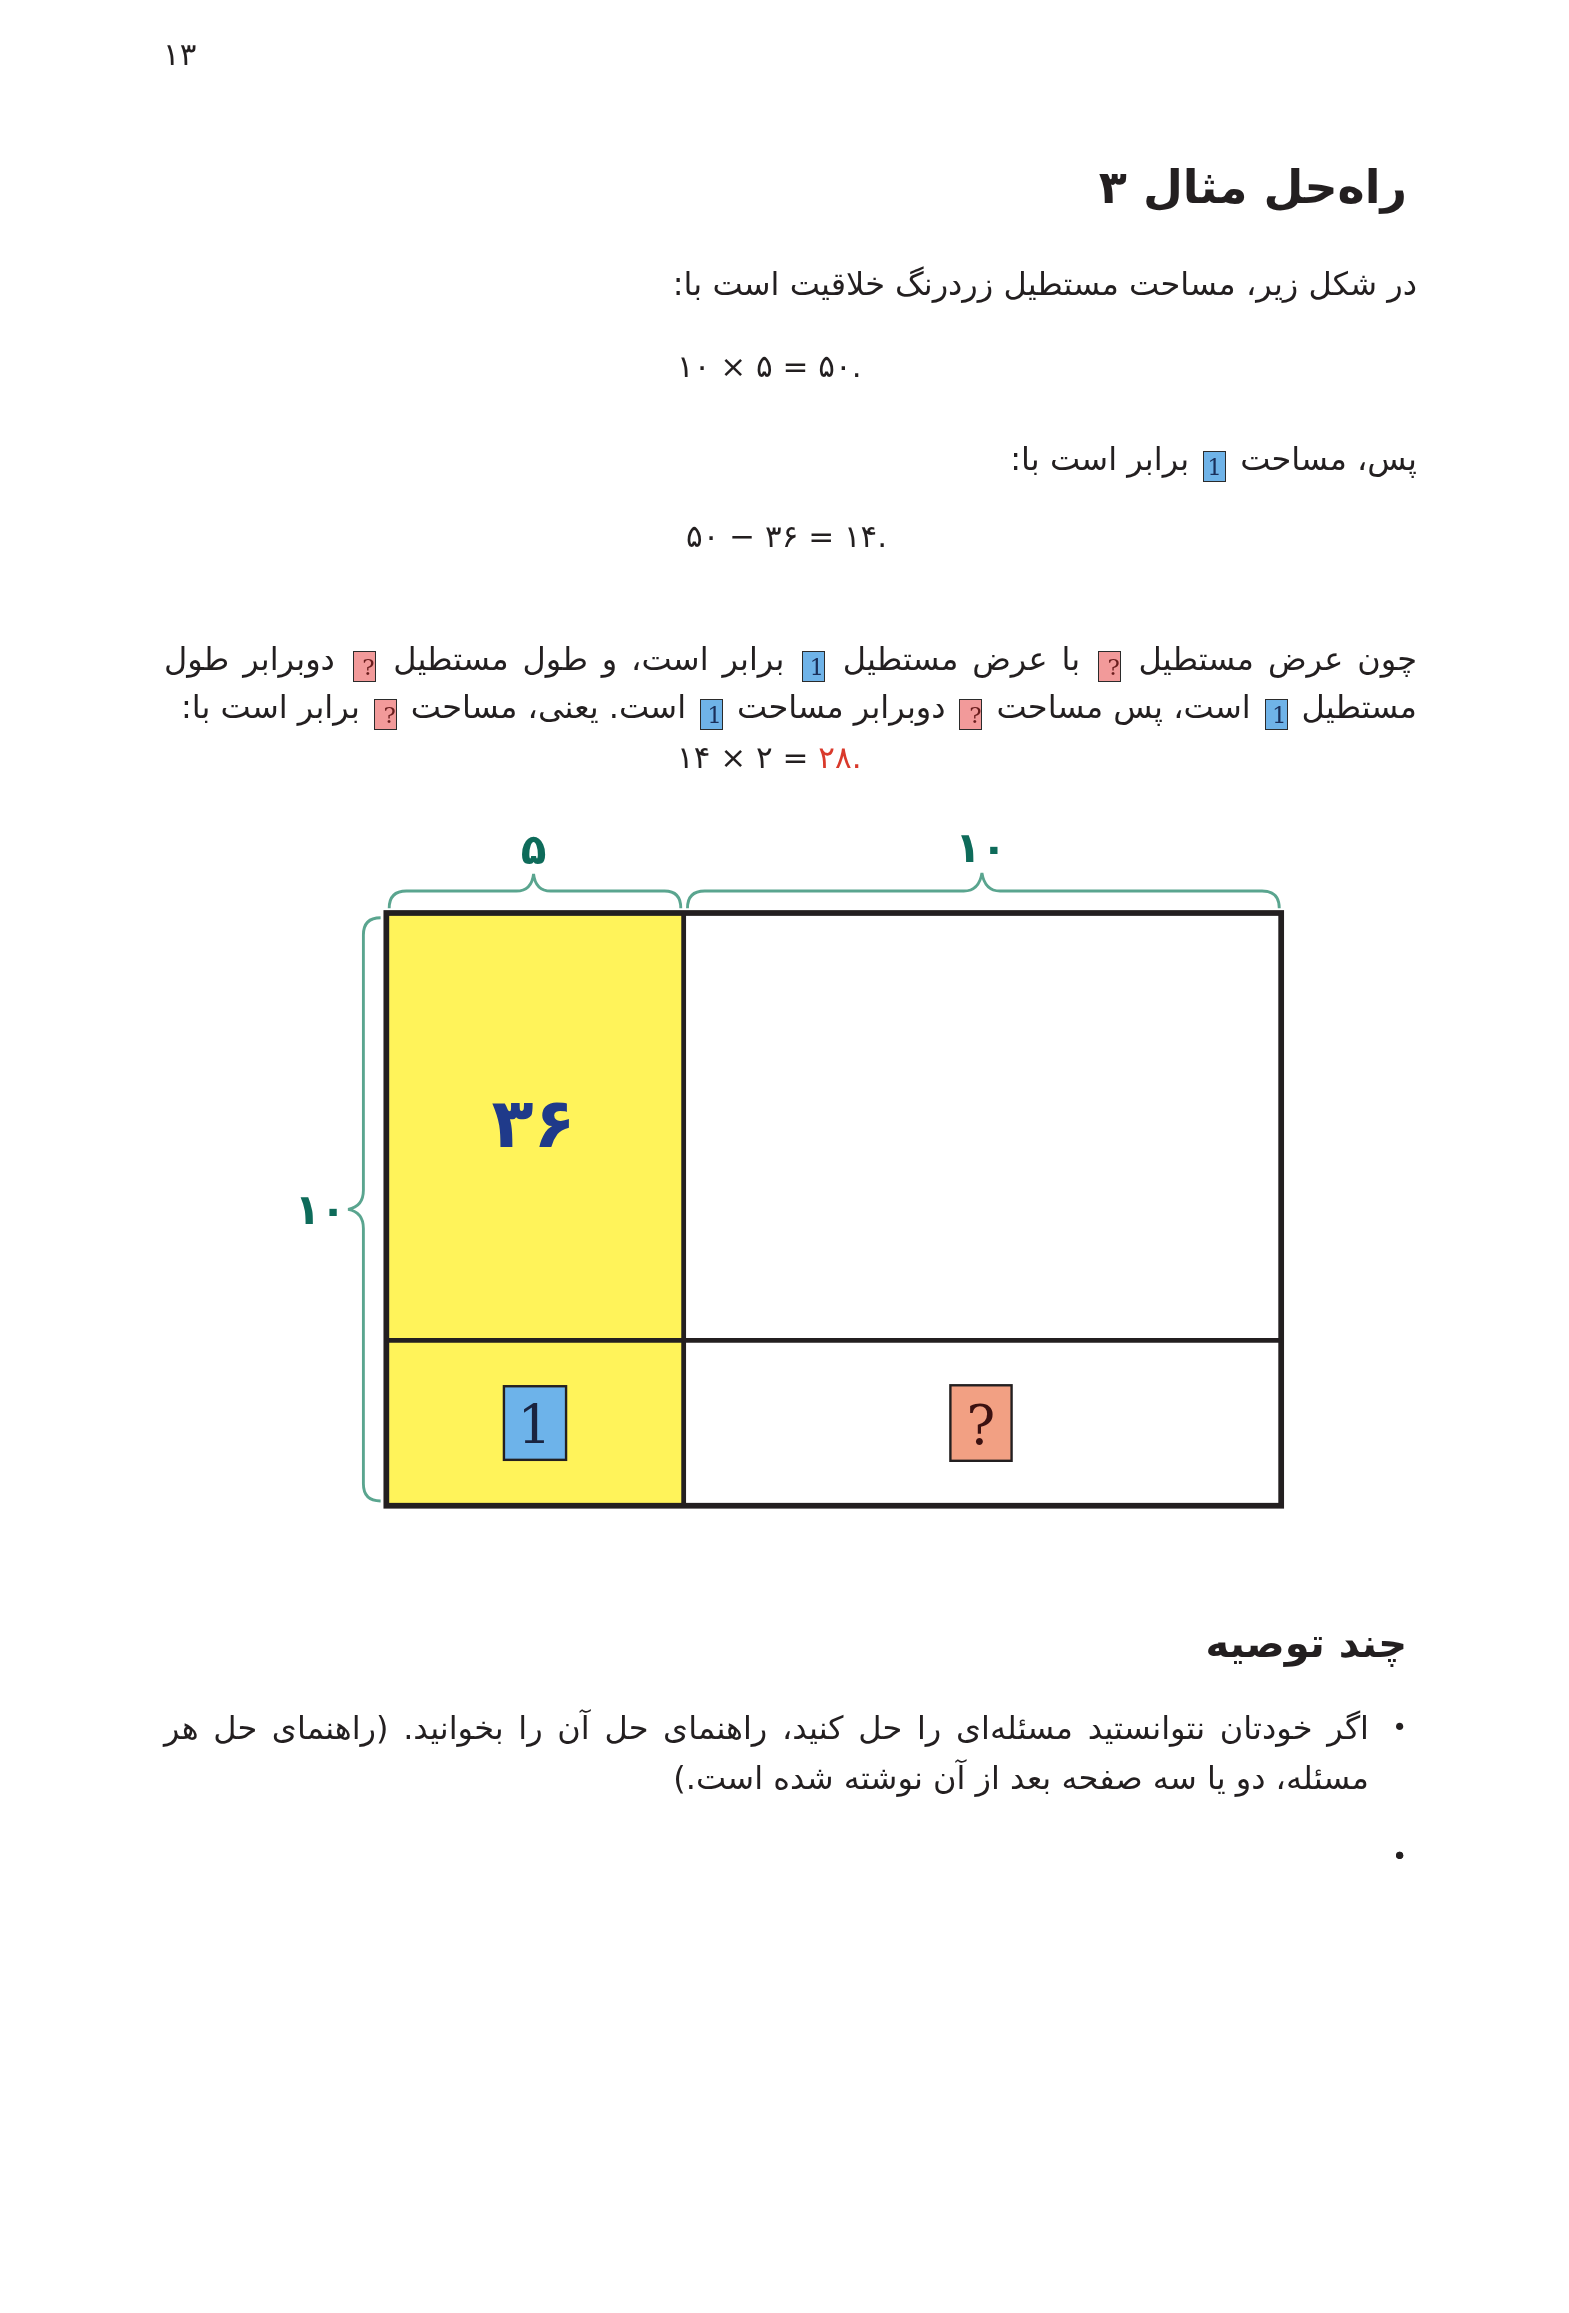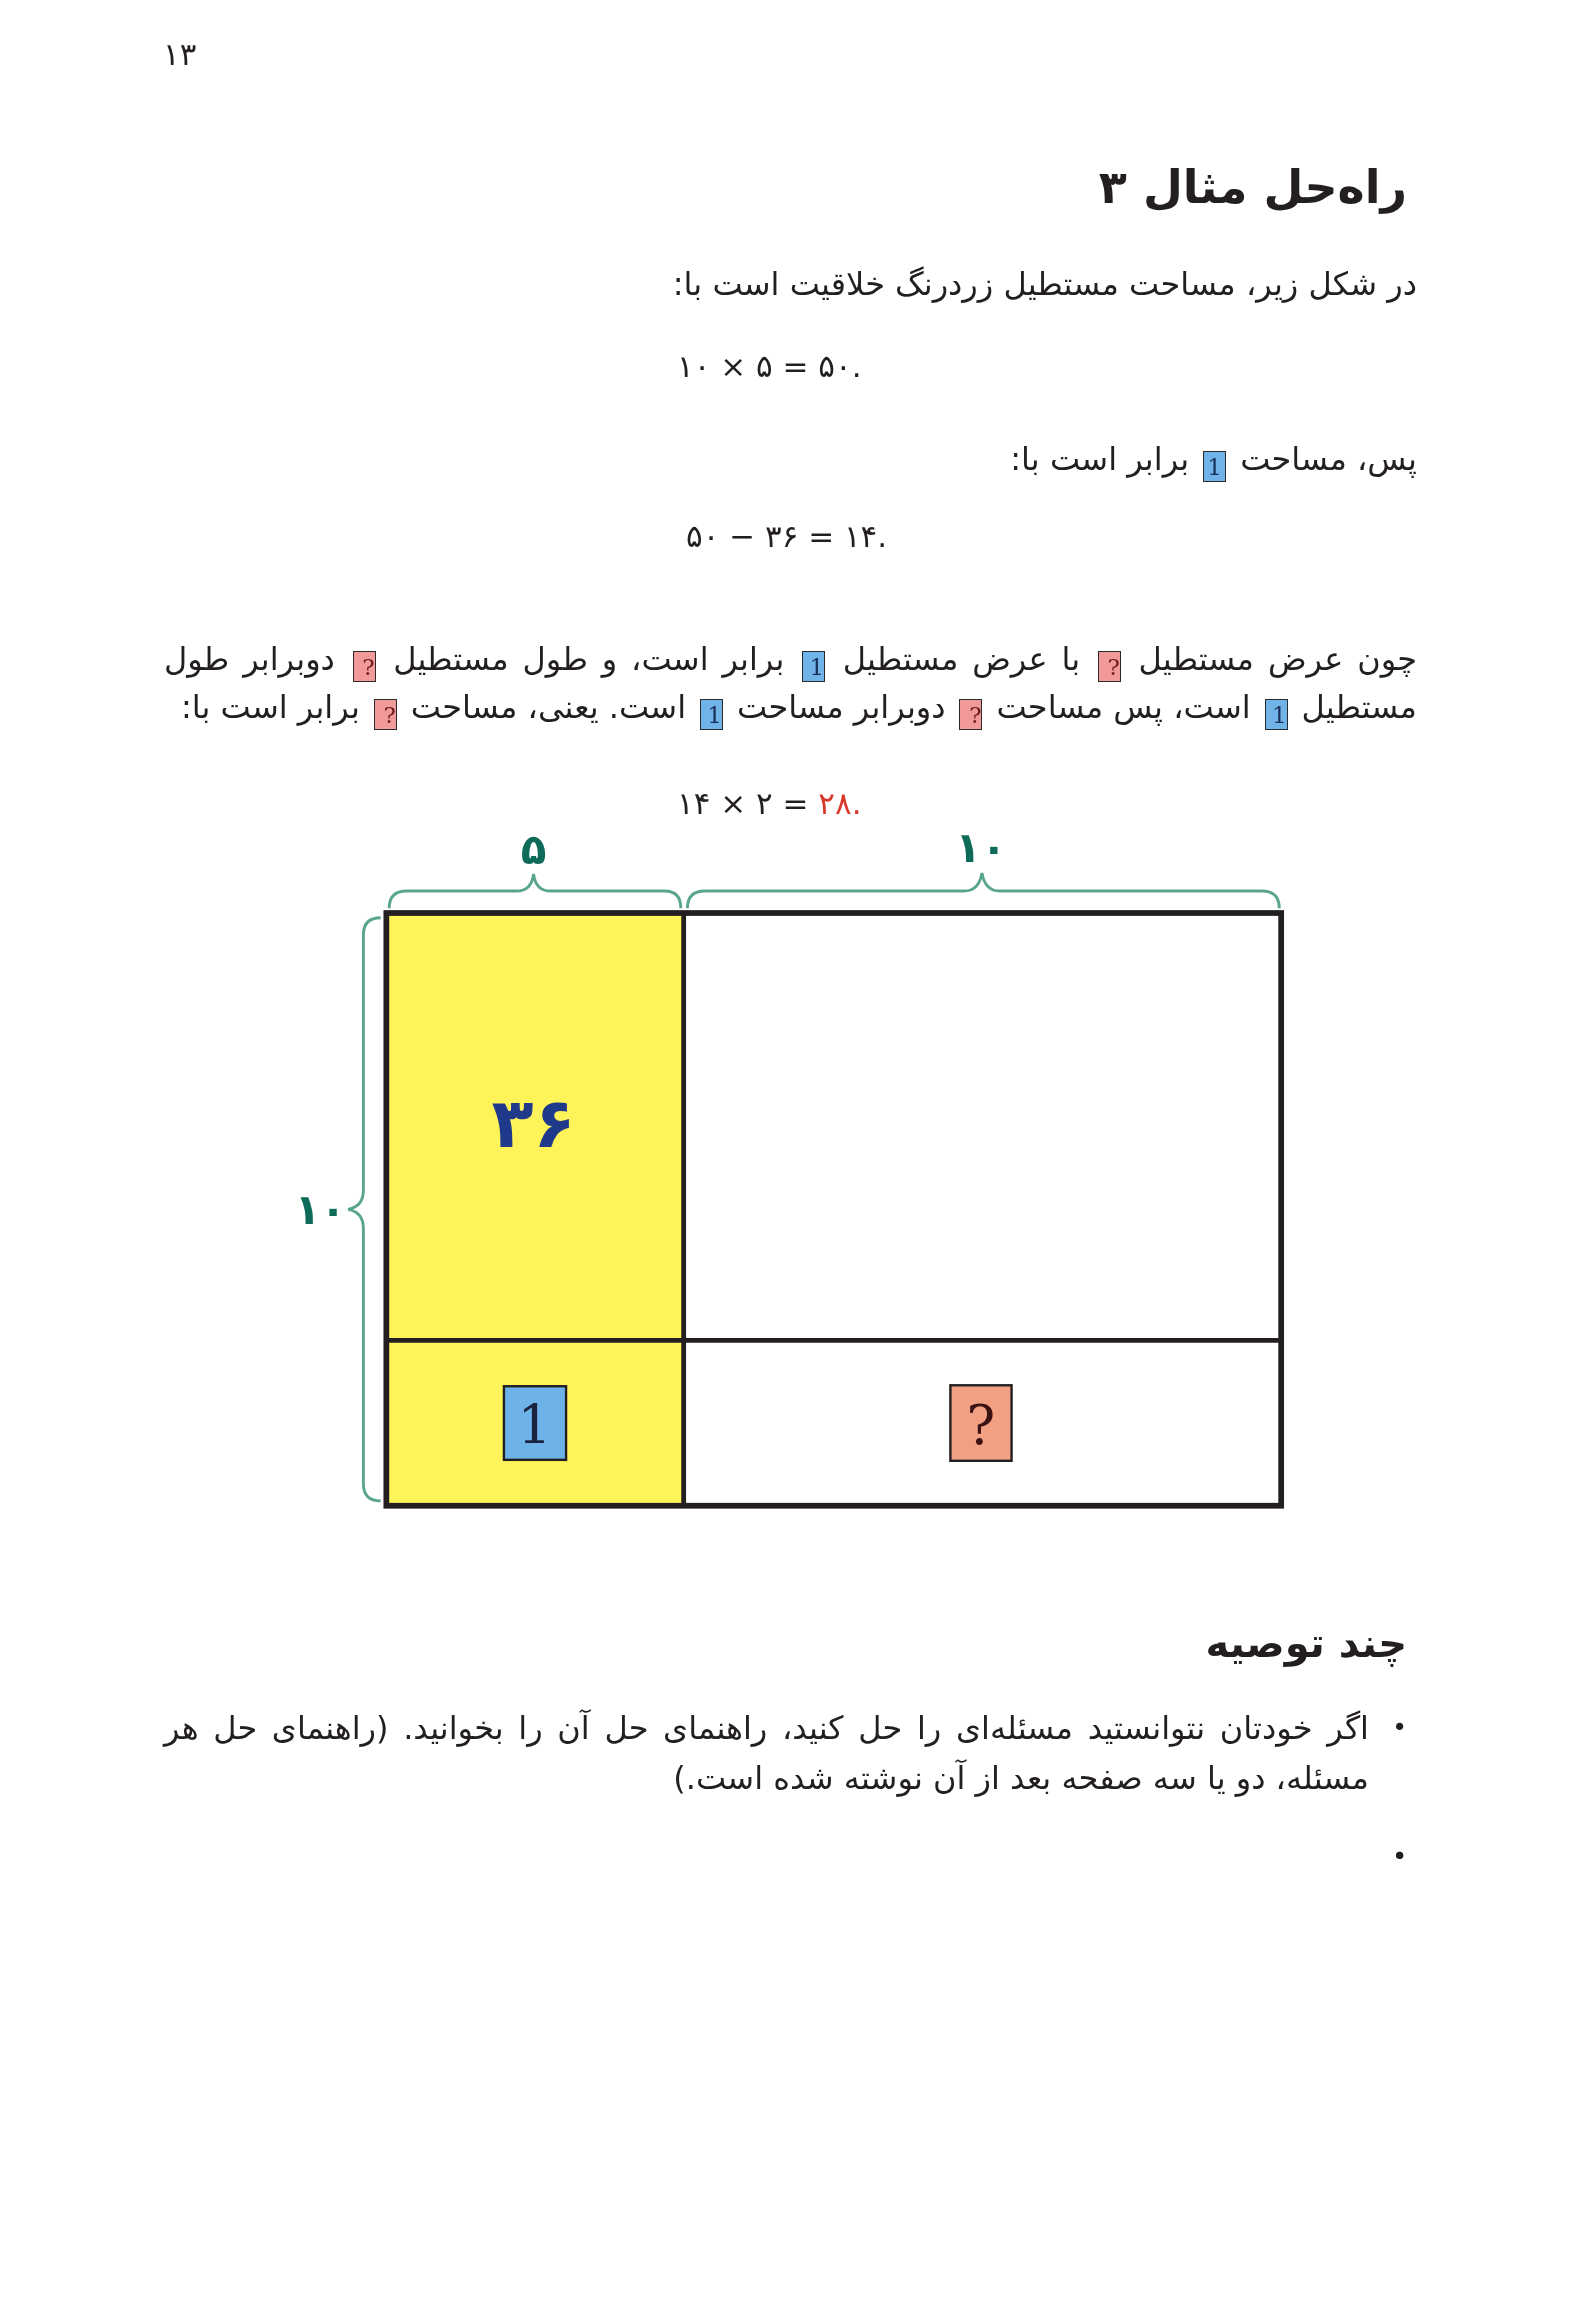--- a/index.html
+++ b/index.html
@@ -11,21 +11,21 @@
   .heading { right: 163px; font-weight: bold; font-size: 46px; line-height: 1; }
   .h1 { top: 164px; }
   .h2 { top: 1623px; font-size: 40px; }
   .para { right: 153px; font-size: 32px; line-height: 48px; white-space: nowrap; }
   .p1 { top: 260px; }
   .p2 { top: 435px; }
   .p3 { top: 613px; left: 164px; white-space: normal; text-align: justify; text-align-last: right; margin-top: 22px; }
   .eq { font-size: 31px; direction: ltr; white-space: nowrap; font-family: "DejaVu Sans", sans-serif; }
   .eq1 { left: 677px; top: 348px; }
   .eq2 { left: 666px; top: 518px; margin-left: 20px; }
-  .eq3 { left: 677px; top: 785px; }
+  .eq3 { left: 677px; top: 739px; }
   .eq .res { color: #d9392b; }
   .ibox { display: inline-block; width: 23px; height: 31px; line-height: 31px; text-align: center;
           font-family: "DejaVu Serif", serif; font-size: 23px; border: 1.9px solid #2b2b2b;
           vertical-align: -4.8px; margin: 0 3.8px; box-sizing: border-box; }
   .ibox.blue { background: #6fb3e8; color: #1a2f5a; }
   .ibox.red { background: #f29a9a; color: #6a1d1d; }
   svg.diagram { position: absolute; left: 0; top: 0; }
   .bullets { right: 163px; left: 164px; font-size: 32px; line-height: 50px; }
   .bullet { position: relative; padding-right: 38px; margin-bottom: 29px; text-align: justify; text-align-last: right; }
   .bullet .dot { position: absolute; right: 0; top: 0; font-size: 25px; }

